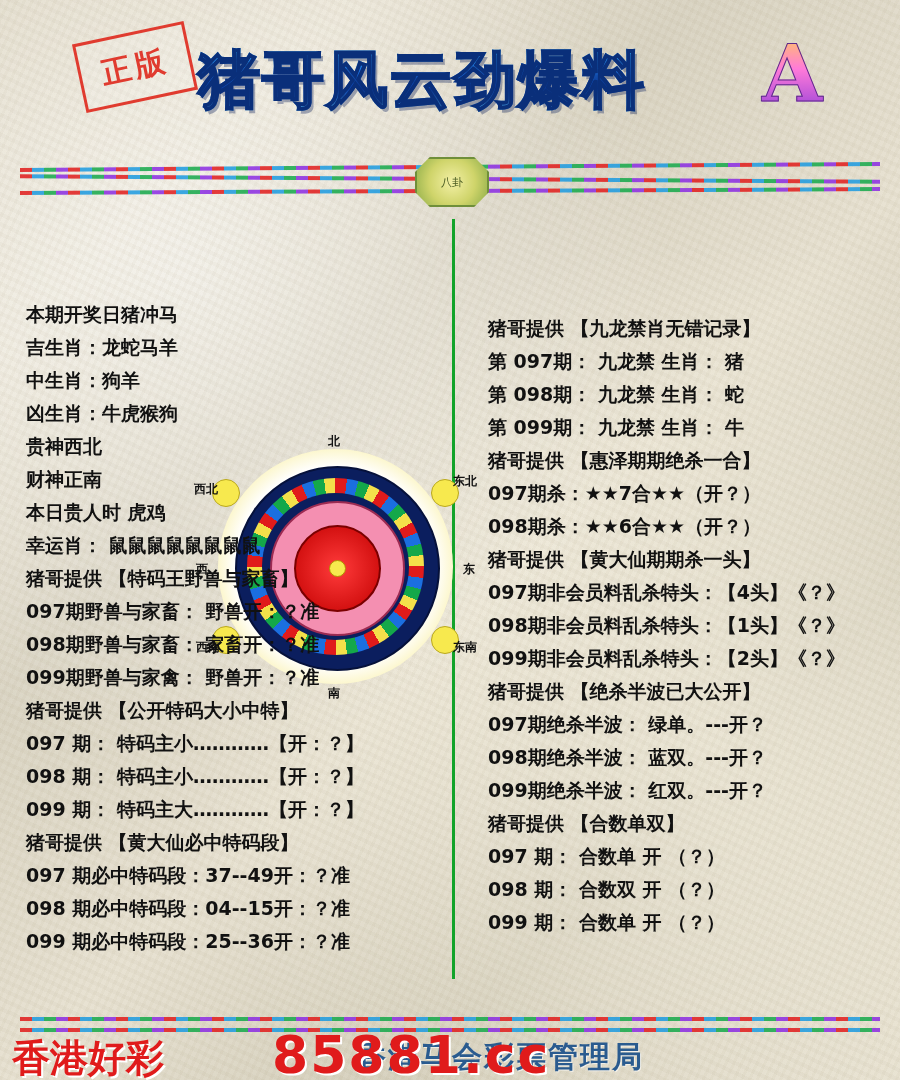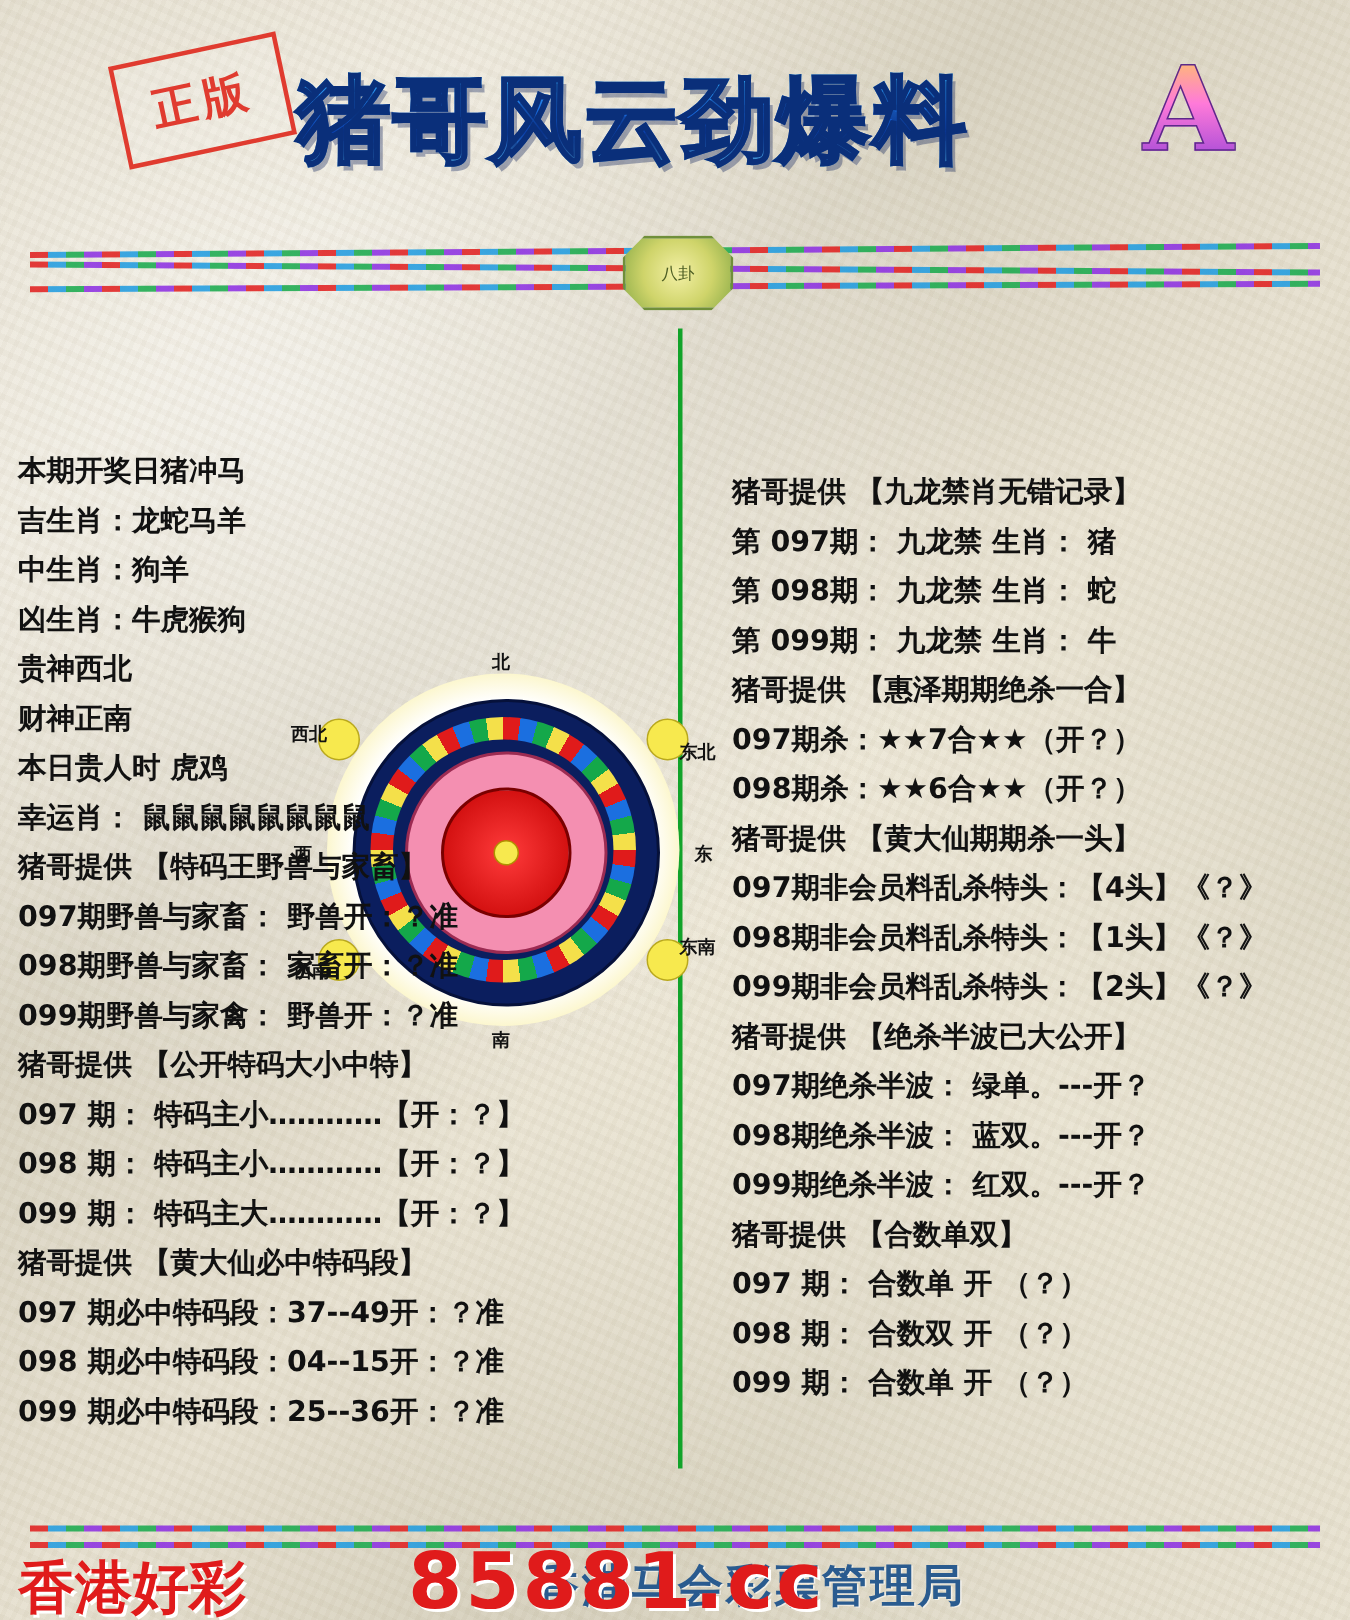--- a/index.html
+++ b/index.html
@@ -60,21 +60,21 @@
     background:radial-gradient(circle,#f3f0a5 0%,#cfd46a 55%,#8fae4a 100%);
     border:2px solid #6f8f3a;
     clip-path:polygon(20% 0,80% 0,100% 30%,100% 70%,80% 100%,20% 100%,0 70%,0 30%);
     display:flex;align-items:center;justify-content:center;
     font-size:11px;color:#4b5c22;
   }
   
   .content{position:relative;height:800px;}
   .vsep{position:absolute;left:452px;top:2px;width:3px;height:760px;background:#12a32a;}
   .col{position:absolute;top:0;}
-  .col-left{left:12px;width:412px;}
+  .col-left{left:26px;width:412px;}
   .col-right{left:488px;width:400px;}
   .row{
     font-size:19px;color:#111;line-height:1.0;margin-bottom:14px;
     font-family:"DejaVu Sans",sans-serif;white-space:nowrap;font-weight:bold;
   }
   
   .wheel{position:absolute;left:218px;top:232px;width:235px;height:235px;}
   .wheel .ring0{
     position:absolute;inset:0;border-radius:50%;
     background:conic-gradient(#f4e04a 0 25%, #f4e04a 0 100%);
@@ -167,23 +167,23 @@
     <div class="corner" style="left:-6px;top:30px;"></div>
     <div class="corner" style="right:-6px;top:30px;"></div>
     <div class="corner" style="left:-6px;bottom:30px;"></div>
     <div class="corner" style="right:-6px;bottom:30px;"></div>
     <div class="ring1"></div>
     <div class="ring2"></div>
     <div class="ring3"></div>
     <div class="ring4"></div>
     <div class="core"></div>
     <div class="dirlabel" style="left:110px;top:-16px;">北</div>
-    <div class="dirlabel" style="right:-24px;top:44px;">东北</div>
+    <div class="dirlabel" style="right:-24px;top:24px;">东北</div>
     <div class="dirlabel" style="right:-22px;top:112px;">东</div>
-    <div class="dirlabel" style="right:-24px;bottom:44px;">东南</div>
+    <div class="dirlabel" style="right:-24px;bottom:28px;">东南</div>
     <div class="dirlabel" style="left:110px;bottom:-18px;">南</div>
     <div class="dirlabel" style="left:-22px;bottom:28px;">西南</div>
     <div class="dirlabel" style="left:-22px;top:112px;">西</div>
     <div class="dirlabel" style="left:-24px;top:32px;">西北</div>
   </div>
 
   <div class="col col-left">
     <div class="row" style="margin-top:88px">本期开奖日猪冲马</div>
     <div class="row">吉生肖：龙蛇马羊</div>
     <div class="row">中生肖：狗羊</div>

